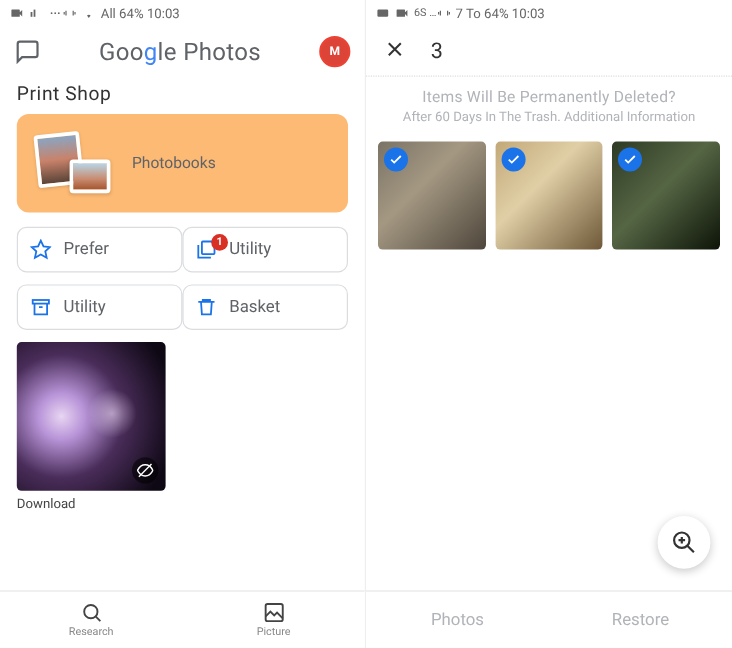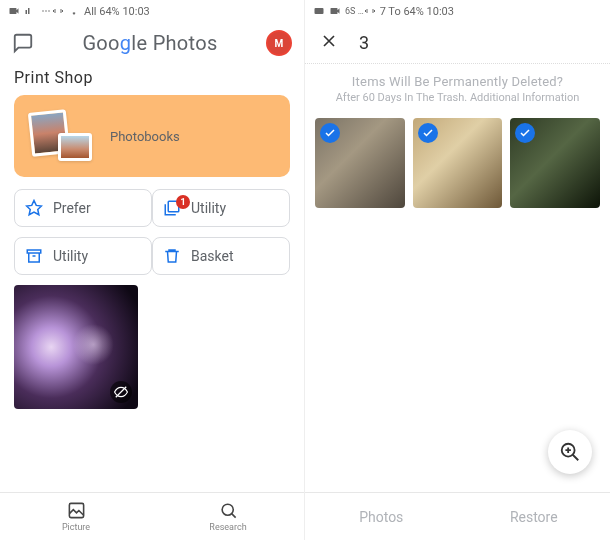--- a/index.html
+++ b/index.html
@@ -156,36 +156,37 @@
 
     <div class="preview">
       <div class="preview-img">
         <div class="hide-ico">
           <svg viewBox="0 0 24 24" fill="none" stroke="#fff" stroke-width="2">
               <path d="M1 12s4-8 11-8 11 8 11 8-4 8-11 8S1 12 1 12z"></path>
               <line x1="3" y1="21" x2="21" y2="3"></line>
             </svg>
         </div>
       </div>
+      <div class="dl">Download</div>
     </div>
 
     <div class="tabbar">
+      <div class="tab">
+        <svg viewBox="0 0 24 24" fill="none" stroke="#444" stroke-width="2">
+            <circle cx="11" cy="11" r="7"></circle>
+            <path d="M21 21l-5-5"></path>
+          </svg>
+        <span class="tab-label">Research</span>
+      </div>
       <div class="tab">
         <svg viewBox="0 0 24 24" fill="none" stroke="#444" stroke-width="2">
             <rect x="3" y="3" width="18" height="18" rx="2"></rect>
             <path d="M3 16l5-5 4 4 3-3 6 6"></path>
           </svg>
         <span class="tab-label">Picture</span>
-      </div>
-      <div class="tab">
-        <svg viewBox="0 0 24 24" fill="none" stroke="#444" stroke-width="2">
-            <circle cx="11" cy="11" r="7"></circle>
-            <path d="M21 21l-5-5"></path>
-          </svg>
-        <span class="tab-label">Research</span>
       </div>
     </div>
   </div>
 
   <div class="panel right">
     <div class="statusbar">
       <div class="sb-left">
         <svg viewBox="0 0 24 24" fill="#666">
             <rect x="3" y="6" width="18" height="12" rx="2"></rect>
           </svg>

